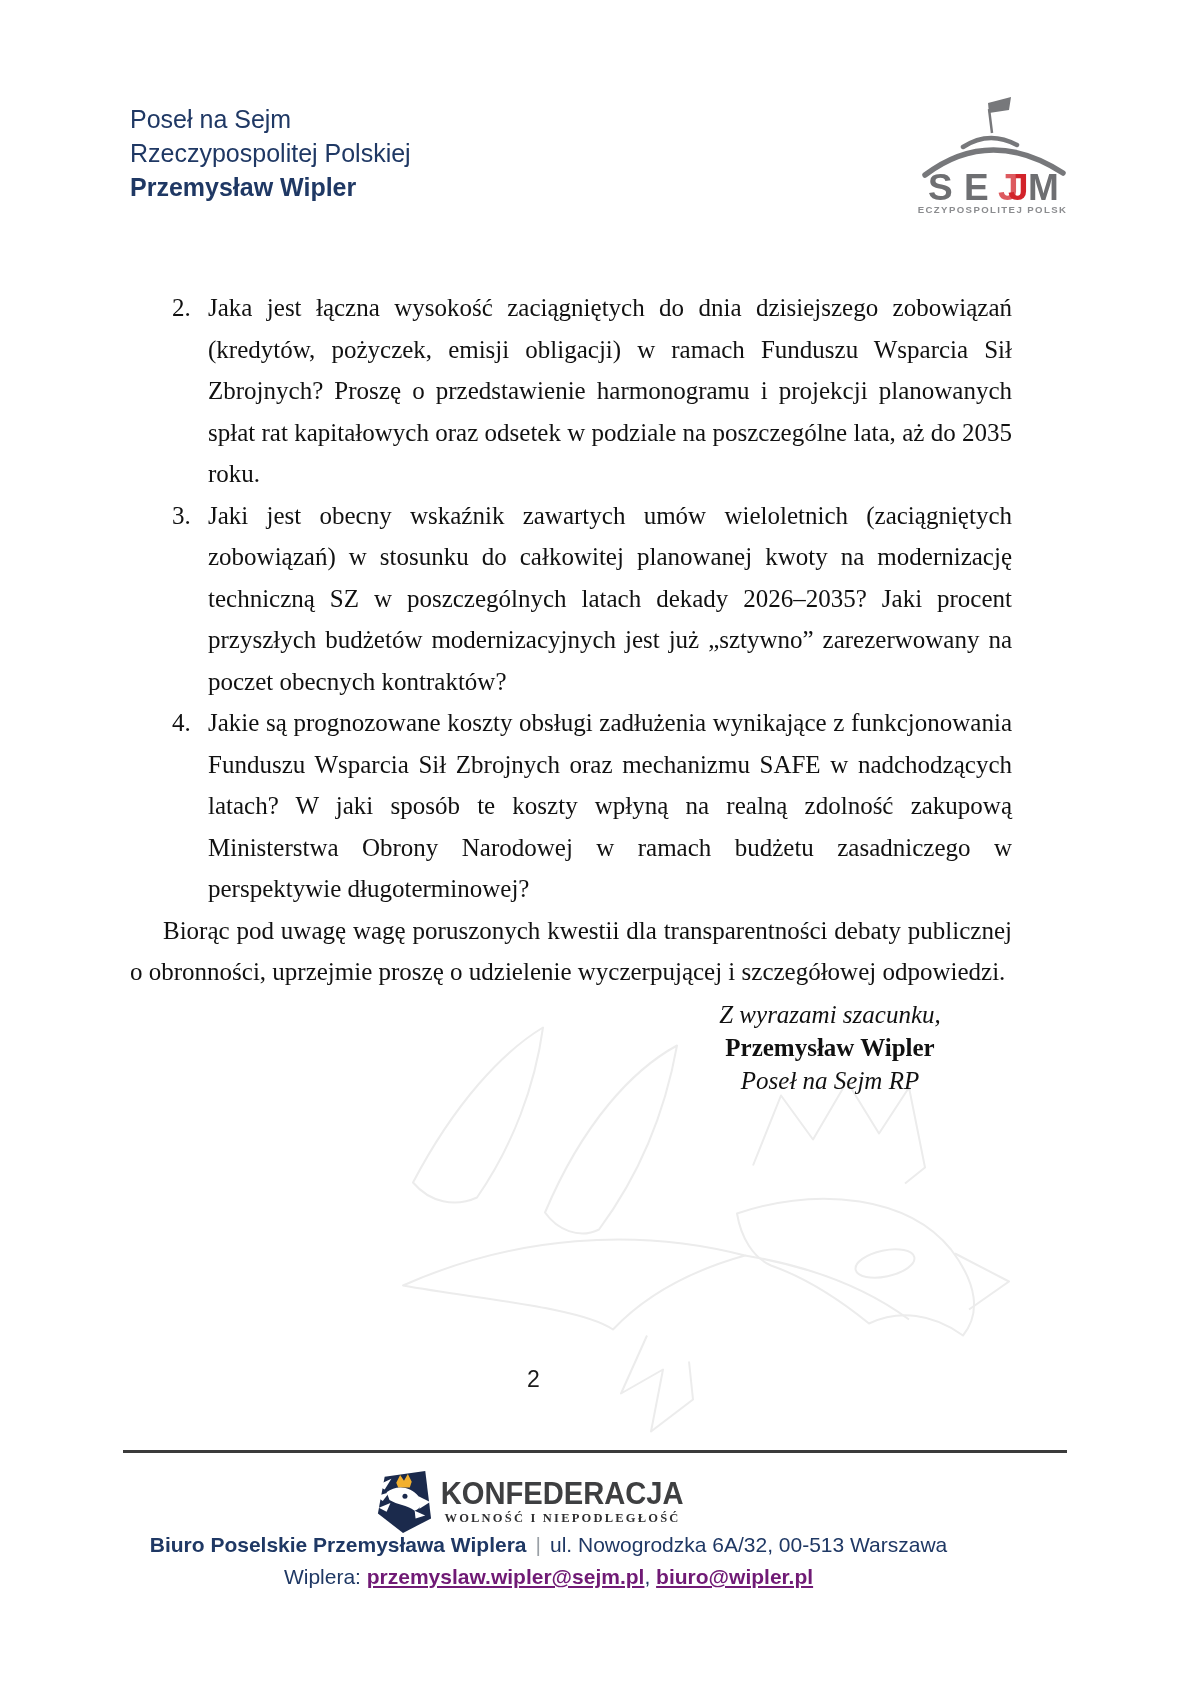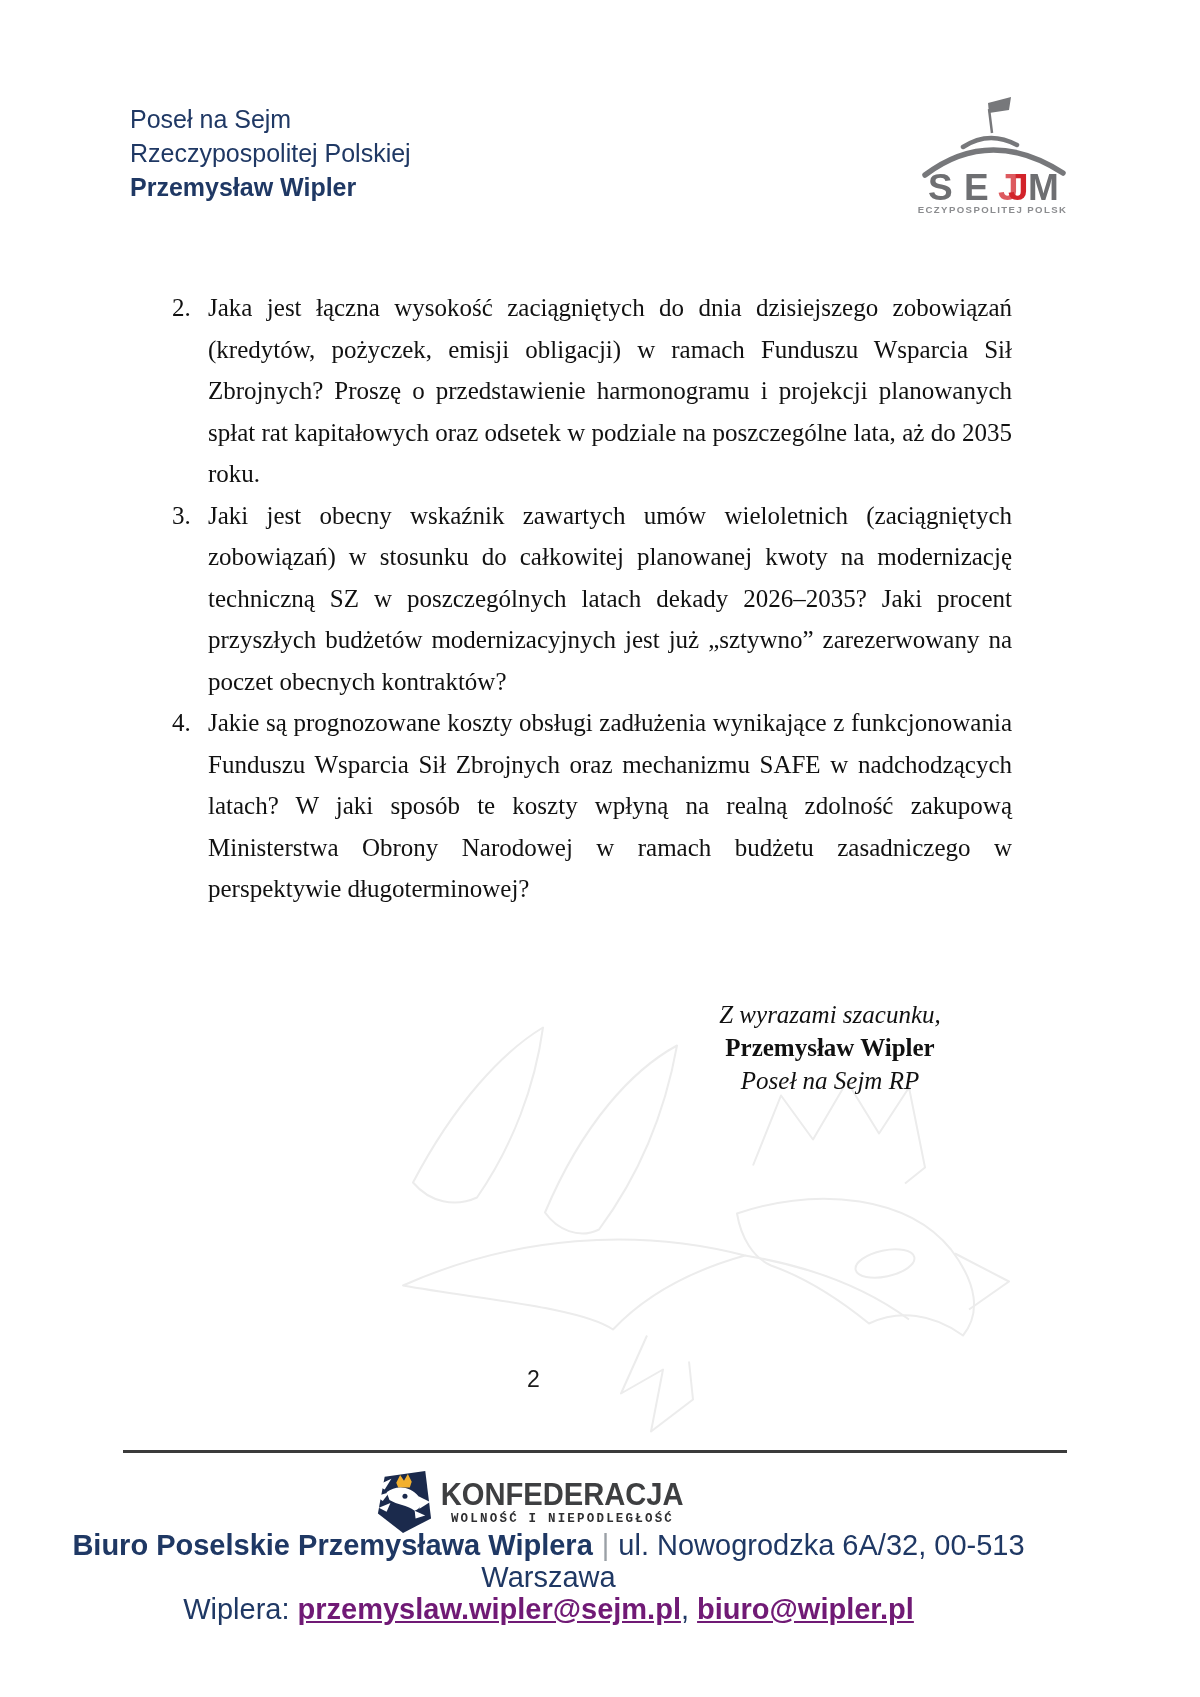--- a/index.html
+++ b/index.html
@@ -54,28 +54,28 @@
     display:flex; justify-content:center; align-items:center; gap:0; z-index:2;
   }
   .konf-badge { width:58px; height:64px; flex:0 0 auto; }
   .konf-wordmark { display:flex; flex-direction:column; align-items:center; }
   .konf-title {
     font-family:"Liberation Sans", sans-serif; font-weight:800; font-size:31px;
     color:#3e3f41; letter-spacing:0px; transform:scaleX(.94); transform-origin:center;
     line-height:32px;
   }
   .konf-subtitle {
-    font-family:Liberation Mono, monospace; font-weight:700; font-size:12.5px;
+    font-family:Liberation Serif, serif; font-weight:700; font-size:12.5px;
     color:#2e2e30; letter-spacing:2.2px; margin-top:1px;
   }
 
   .footer-text {
     position:absolute; left:0; right:0; top:1529px; text-align:center;
     font-family:"Liberation Sans", sans-serif; color:#1f3864;
-    font-size:29px; line-height:32px; z-index:2;margin-left:30px;
+    font-size:21px; line-height:32px; z-index:2;margin-left:30px;
   }
   .footer-text .bold { font-weight:bold; }
   .footer-sep { color:#9aa0a6; margin:0 9px; font-weight:normal; }
   .footer-link { color:#701a75; font-weight:bold; text-decoration:underline; }
 </style>
 </head>
 <body>
 
 <div class="page">
 
@@ -120,20 +120,21 @@
     <div class="q-item">
       <span class="q-num">3.</span>
       <span>Jaki jest obecny wskaźnik zawartych umów wieloletnich (zaciągniętych zobowiązań) w stosunku do całkowitej planowanej kwoty na modernizację techniczną SZ w poszczególnych latach dekady 2026–2035? Jaki procent przyszłych budżetów modernizacyjnych jest już „sztywno” zarezerwowany na poczet obecnych kontraktów?</span>
     </div>
 
     <div class="q-item">
       <span class="q-num">4.</span>
       <span>Jakie są prognozowane koszty obsługi zadłużenia wynikające z funkcjonowania Funduszu Wsparcia Sił Zbrojnych oraz mechanizmu SAFE w nadchodzących latach? W jaki sposób te koszty wpłyną na realną zdolność zakupową Ministerstwa Obrony Narodowej w ramach budżetu zasadniczego w perspektywie długoterminowej?</span>
     </div>
 
+    <div class="closing">Biorąc pod uwagę wagę poruszonych kwestii dla transparentności debaty publicznej o obronności, uprzejmie proszę o udzielenie wyczerpującej i szczegółowej odpowiedzi.</div>
   </div>
 
   <div class="signature">
     <div class="sig-salutation">Z wyrazami szacunku,</div>
     <div class="sig-name">Przemysław Wipler</div>
     <div class="sig-title">Poseł na Sejm RP</div>
   </div>
 
   <div class="page-number">2</div>
 

